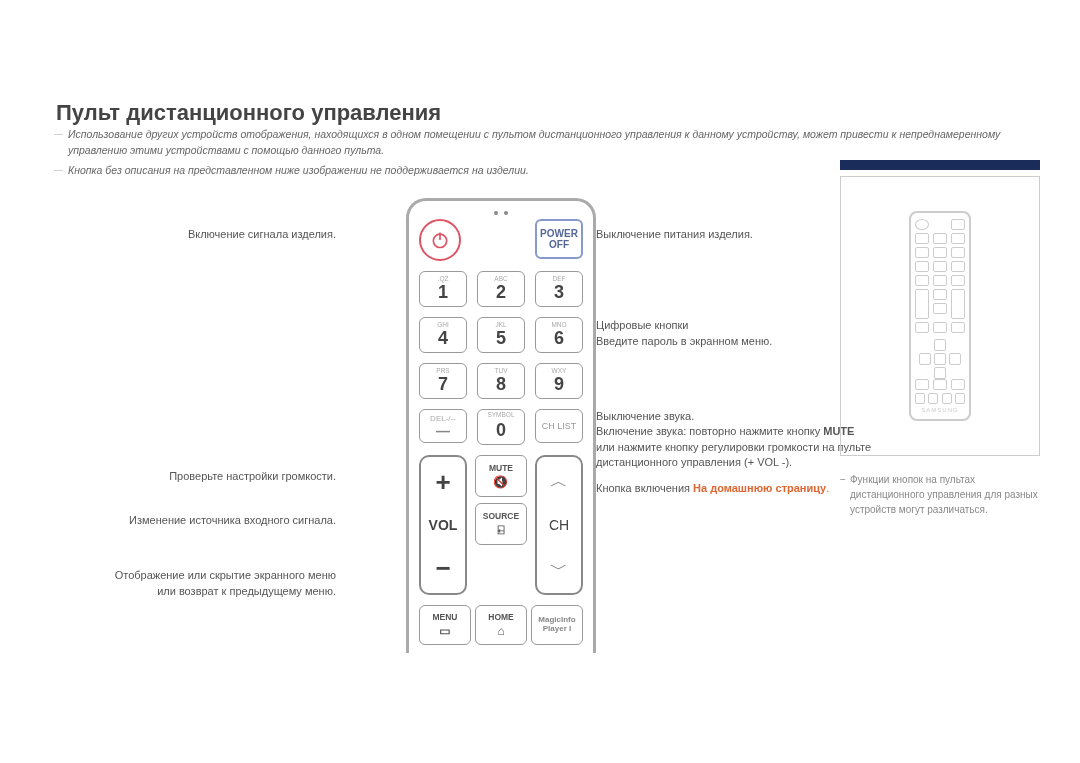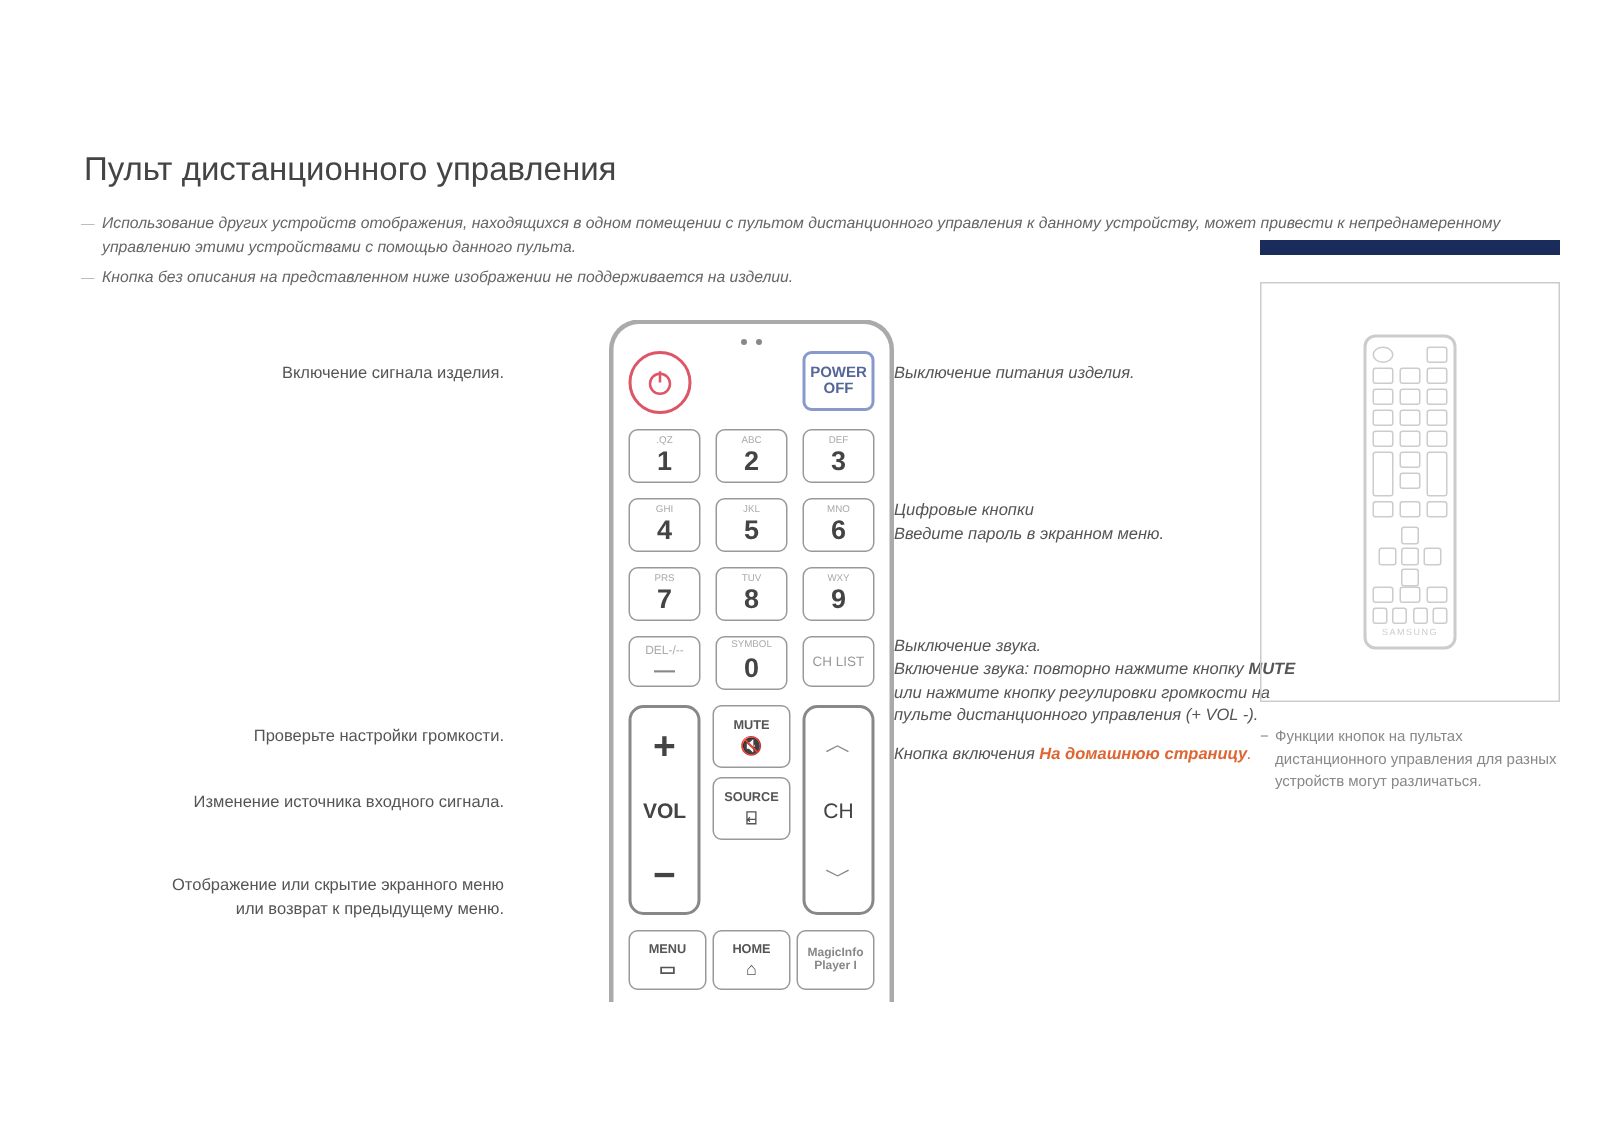--- a/index.html
+++ b/index.html
@@ -1,28 +1,28 @@
 <!DOCTYPE html>
 <html><head>
 <meta charset="utf-8">
 <style>
   * { box-sizing: border-box; margin: 0; padding: 0; }
   body { font-family: Arial, Helvetica, sans-serif; background: #fff; width: 1080px; height: 763px; position: relative; color: #555; }
   .page { padding: 0 40px 0 56px; position: relative; height: 100%; }
   .topbar { position: absolute; top: 60px; right: 40px; width: 200px; height: 10px; background: #1a2d5a; }
-  h1 { font-size: 22px; font-weight: 400; color: #444; margin-top: 100px; margin-bottom: 16px; }
+  h1 { font-size: 22px; font-weight: 700; color: #444; margin-top: 100px; margin-bottom: 1px; }
   .intro { font-size: 10.5px; line-height: 1.5; color: #666; padding-left: 12px; font-style: italic; }
   .intro p { position: relative; margin-bottom: 4px; }
   .intro p::before { content: "—"; position: absolute; left: -14px; color: #aaa; font-size: 9px; top: 1px; }
   .content { display: flex; margin-top: 20px; }
   .left-labels { width: 280px; text-align: right; font-size: 11px; color: #555; padding-top: 12px; }
   .left-labels div { margin-bottom: 4px; }
   .remote-area { width: 260px; position: relative; display: flex; justify-content: flex-end; }
   .right-labels { width: 280px; font-size: 11px; color: #555; padding-top: 12px; }
-  .right-labels div { margin-bottom: 4px; font-style: italic; }
+  .right-labels div { margin-bottom: 4px; }
   .remote { width: 190px; border: 3px solid #aaa; border-bottom: none; border-radius: 20px 20px 0 0; background: #fff; padding: 14px 10px 8px; position: relative; }
   .row { display: flex; justify-content: space-between; margin-bottom: 10px; }
   .btn { border: 1.5px solid #999; border-radius: 6px; display: flex; flex-direction: column; align-items: center; justify-content: center; font-size: 9px; color: #666; background: #fff; }
   .power-on { width: 42px; height: 42px; border-radius: 50%; border: 2px solid #d56; display: flex; align-items: center; justify-content: center; }
   .power-off { width: 48px; height: 40px; border: 2px solid #8899cc; border-radius: 6px; display: flex; flex-direction: column; align-items: center; justify-content: center; font-size: 10px; font-weight: bold; color: #556699; line-height: 1.1; }
   .led-row { display: flex; justify-content: center; gap: 6px; margin-bottom: 8px; position: absolute; left: 50%; transform: translateX(-50%); top: 10px; }
   .led { width: 4px; height: 4px; border-radius: 50%; background: #888; }
   .num-btn { width: 48px; height: 36px; position: relative; }
   .num-btn .sub { font-size: 6.5px; color: #aaa; position: absolute; top: 3px; }
   .num-btn .main { font-size: 18px; font-weight: bold; color: #444; margin-top: 6px; }
@@ -36,21 +36,21 @@
   .ch-block { width: 48px; border: 2px solid #888; border-radius: 10px; display: flex; flex-direction: column; align-items: center; justify-content: space-around; }
   .ch-block .arrow { font-size: 18px; color: #888; }
   .ch-block .label { font-size: 14px; font-weight: normal; color: #444; }
   .mid-col { display: flex; flex-direction: column; gap: 6px; justify-content: flex-start; width: 52px; }
   .small-btn { width: 52px; height: 42px; border: 1.5px solid #999; border-radius: 6px; display: flex; flex-direction: column; align-items: center; justify-content: center; font-size: 8.5px; font-weight: bold; color: #555; gap: 2px; }
   .bottom-row { display: flex; justify-content: space-between; margin-top: 10px; }
   .menu-btn, .home-btn, .magic-btn { width: 52px; height: 40px; }
   .menu-btn, .home-btn { font-weight: bold; }
   .magic-btn { font-size: 8px; color: #888; }
   .icon-sm { font-size: 12px; }
-  .sidebar { position: absolute; top: 88px; right: 40px; width: 200px; }
+  .sidebar { position: absolute; top: 76px; right: 40px; width: 200px; }
   .mini-remote-box { border: 1px solid #ccc; width: 200px; height: 280px; display: flex; align-items: center; justify-content: center; }
   .mini-remote { width: 62px; height: 210px; border: 2px solid #ccc; border-radius: 8px; padding: 6px 4px; display: flex; flex-direction: column; gap: 3px; }
   .mini-row { display: flex; justify-content: space-between; }
   .mini-btn { width: 14px; height: 11px; border: 1px solid #ccc; border-radius: 2px; }
   .mini-cross { height: 40px; position: relative; margin: 3px 0; }
   .mini-cross .c { position: absolute; width: 12px; height: 12px; border: 1px solid #ccc; border-radius: 2px; }
   .brand { font-size: 6px; color: #ccc; text-align: center; letter-spacing: 1px; margin-top: auto; }
   .side-note { font-size: 10px; color: #888; line-height: 1.5; margin-top: 16px; padding-left: 10px; position: relative; }
   .side-note::before { content: "−"; position: absolute; left: 0; top: 0; }
   .highlight-red { color: #d63; font-weight: bold; }

